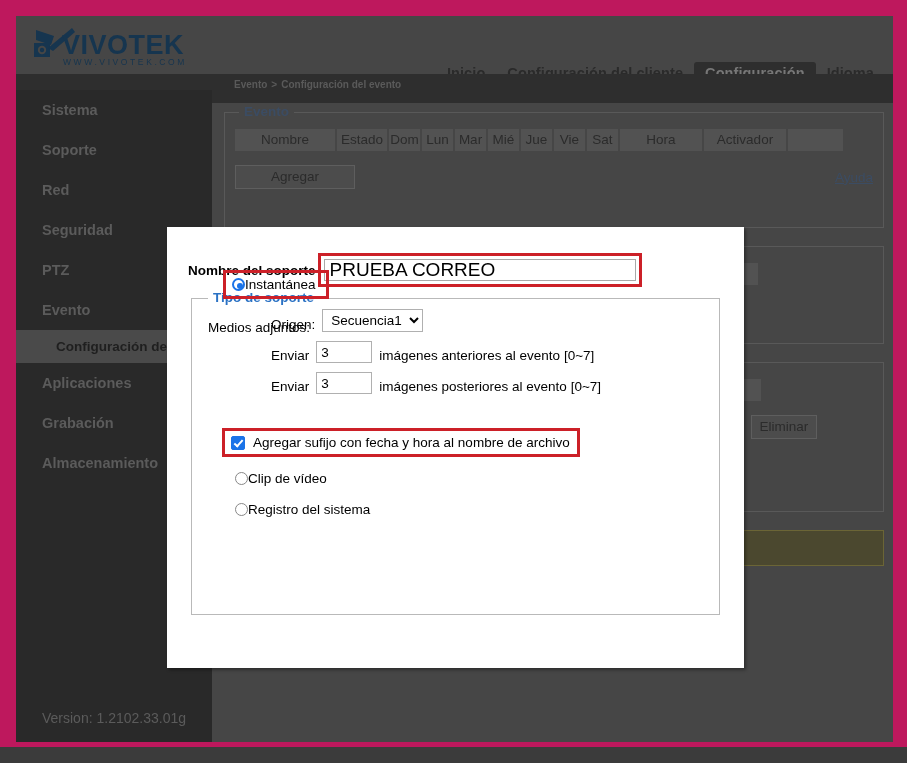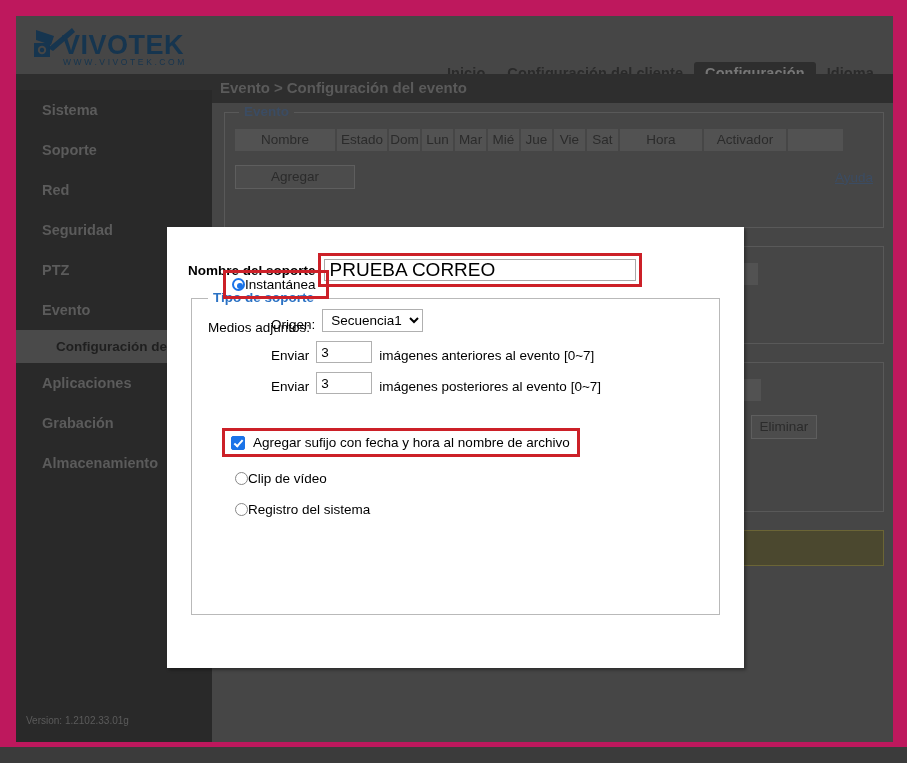--- a/index.html
+++ b/index.html
@@ -71,23 +71,23 @@
   #crumbbar {
     position: absolute;
     left: 0;
     top: 58px;
     width: 877px;
     height: 29px;
     background: #2e2e2e;
   }
   #crumb {
     position: absolute;
-    left: 204px;
+    left: 218px;
     top: 5px;
-    font-size: 15px;
+    font-size: 10px;
     font-weight: bold;
     color: #5a5a5a;
     white-space: nowrap;
   }
   #crumb .sep { margin: 0 4px; }
 
   
   #sidebar {
     position: absolute;
     left: 0;
@@ -108,23 +108,23 @@
   .side-item.sub {
     background: #4a4a4a;
     color: #1f1f1f;
     padding-left: 40px;
     height: 33px;
     line-height: 33px;
     font-size: 13.5px;
   }
   #version {
     position: absolute;
-    left: 10px;
+    left: 26px;
     bottom: 16px;
-    font-size: 10px;
+    font-size: 14px;
     color: #5b5b5b;
     white-space: nowrap;
     margin-top: 34px;
   }
 
   
   #content {
     position: absolute;
     left: 208px;
     top: 96px;

